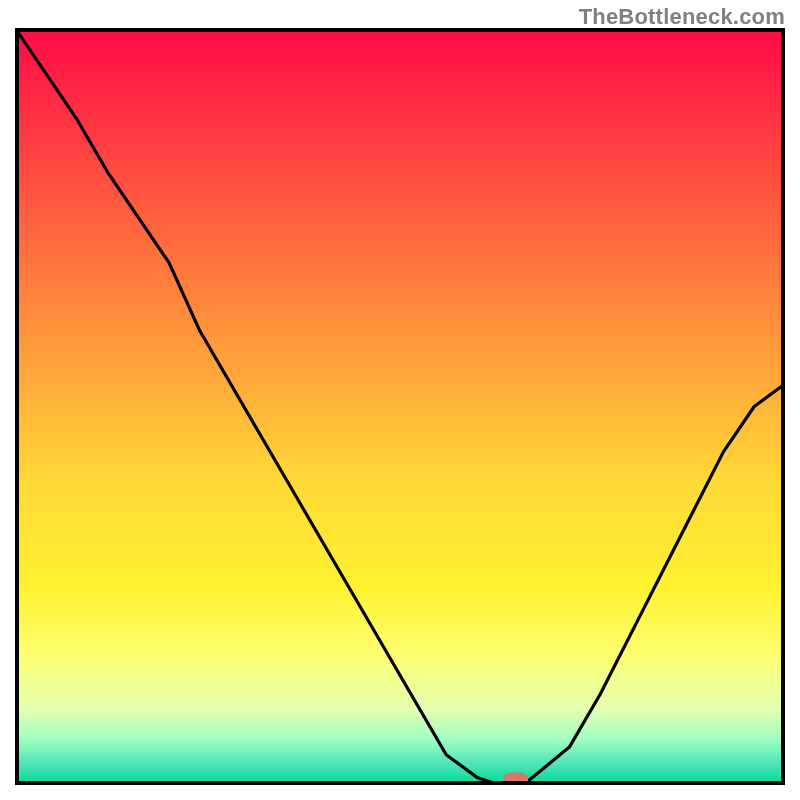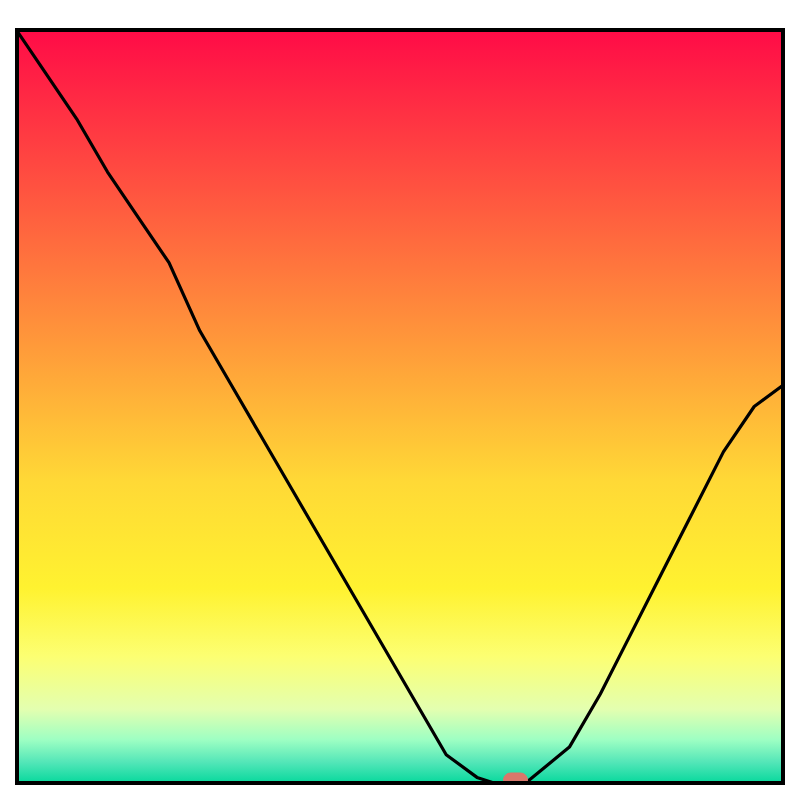--- a/index.html
+++ b/index.html
@@ -77,20 +77,21 @@
     font-size: 22px;
     color: #81807e;
     letter-spacing: 0.2px;
   }
 </style>
 </head>
 <body>
 
 <div class="frame">
 
+  <div class="watermark">TheBottleneck.com</div>
 
   <div class="plot-area">
     <div class="gradient"></div>
 
     <svg class="curve-svg" viewBox="0 0 770 757" preserveAspectRatio="none">
       <path class="curve-path" d="M0.0 0.0 L30.8 45.4 L61.6 90.8 L92.4 143.8 L123.2 189.3 L154.0 234.7 L184.8 302.8 L215.6 355.8 L246.4 408.8 L277.2 461.8 L308.0 514.8 L338.8 567.8 L369.6 620.7 L400.4 673.7 L431.2 726.7 L462.0 749.4 L485.1 757.0 L508.2 757.0 L554.4 719.1 L585.2 666.2 L616.0 605.6 L646.8 545.0 L677.6 484.5 L708.4 423.9 L739.2 378.5 L770.0 355.8"></path>
       <rect class="marker" x="488.5" y="745.0" width="24" height="14" rx="7" ry="7"></rect>
     </svg>
 
     <div class="plot-border"></div>

